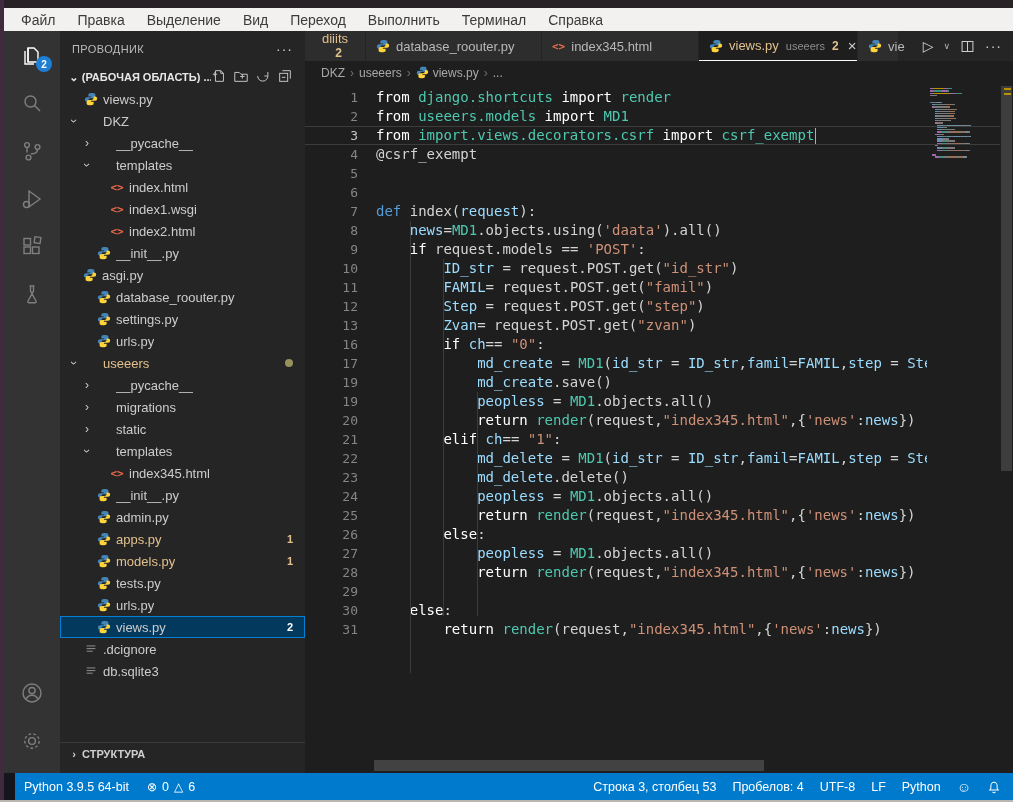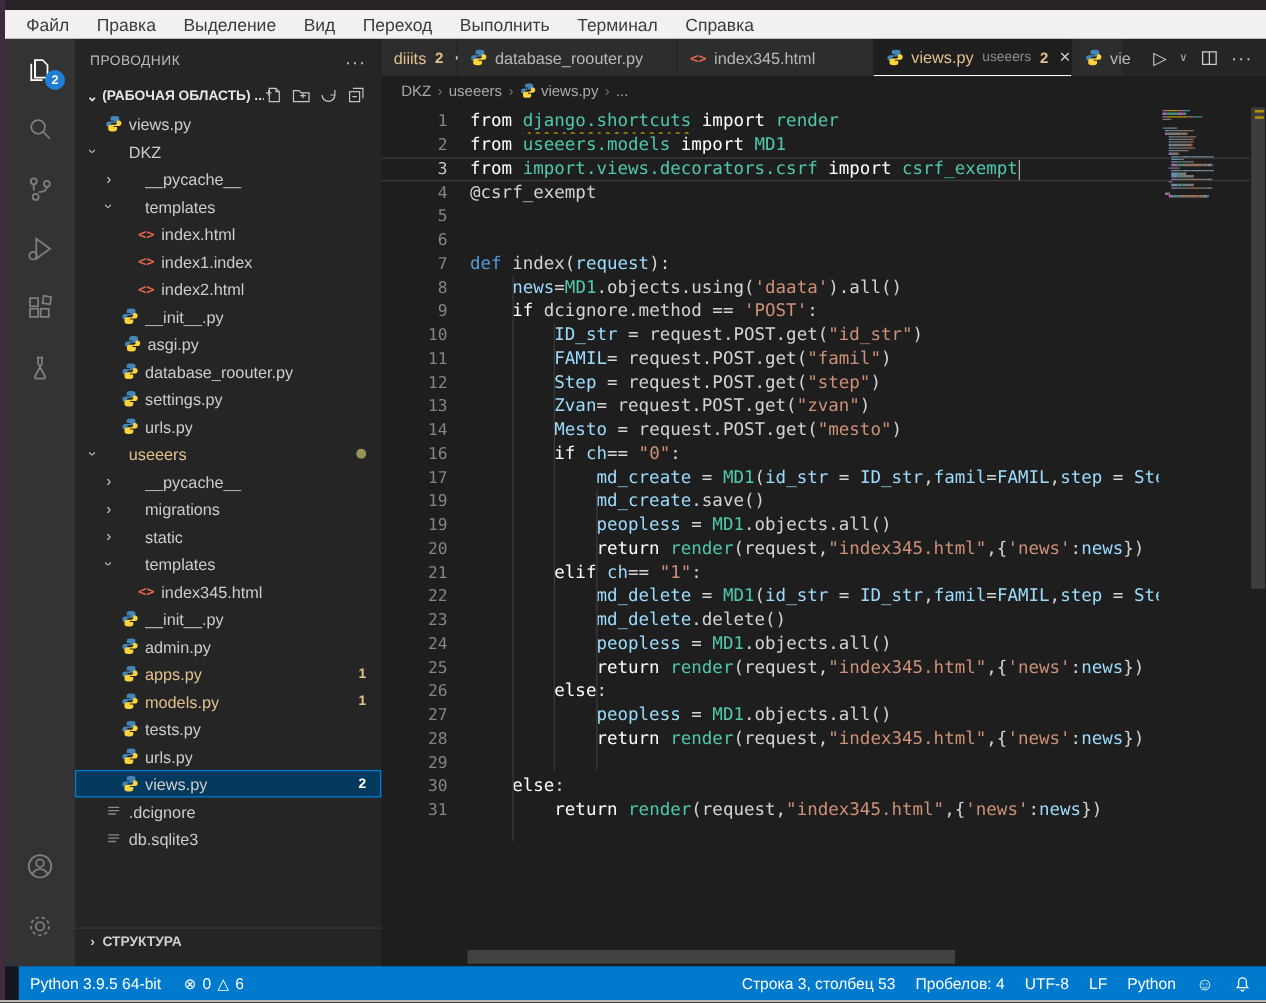--- a/index.html
+++ b/index.html
@@ -250,40 +250,40 @@
         <span class="ficon">
           <span class="html-glyph">&lt;&gt;</span>
         </span>
         <span class="flabel">index.html</span>
       </div>
       <div class="trow" style="padding-left: 32px;">
         <span class="chev"></span>
         <span class="ficon">
           <span class="html-glyph">&lt;&gt;</span>
         </span>
-        <span class="flabel">index1.index</span>
+        <span class="flabel">index1.wsgi</span>
       </div>
       <div class="trow" style="padding-left: 32px;">
         <span class="chev"></span>
         <span class="ficon">
           <span class="html-glyph">&lt;&gt;</span>
         </span>
         <span class="flabel">index2.html</span>
       </div>
       <div class="trow" style="padding-left: 19px;">
         <span class="chev"></span>
         <span class="ficon">
           <svg viewBox="0 0 16 16">
             <path d="M7.9 1C6 1 5 1.8 5 3v2h3.1v.9H3.4C2 5.9 1 7 1 8.5S2 11 3.4 11H5V9.4C5 8 6 7 7.4 7h3.5c1.1 0 2.1-.9 2.1-2V3c0-1.2-1-2-3.1-2H7.9z" fill="#4584b6"></path>
             <path d="M8.1 15c1.9 0 2.9-.8 2.9-2v-2H7.9v-.9h4.7c1.4 0 2.4-1.1 2.4-2.6S14 5 12.6 5H11v1.6C11 8 10 9 8.6 9H5.1C4 9 3 9.9 3 11v2c0 1.2 1 2 3.1 2h2z" fill="#ffd43b"></path>
           </svg>
         </span>
         <span class="flabel">__init__.py</span>
       </div>
-      <div class="trow" style="padding-left: 21px;">
+      <div class="trow" style="padding-left: 5px;">
         <span class="chev"></span>
         <span class="ficon">
           <svg viewBox="0 0 16 16">
             <path d="M7.9 1C6 1 5 1.8 5 3v2h3.1v.9H3.4C2 5.9 1 7 1 8.5S2 11 3.4 11H5V9.4C5 8 6 7 7.4 7h3.5c1.1 0 2.1-.9 2.1-2V3c0-1.2-1-2-3.1-2H7.9z" fill="#4584b6"></path>
             <path d="M8.1 15c1.9 0 2.9-.8 2.9-2v-2H7.9v-.9h4.7c1.4 0 2.4-1.1 2.4-2.6S14 5 12.6 5H11v1.6C11 8 10 9 8.6 9H5.1C4 9 3 9.9 3 11v2c0 1.2 1 2 3.1 2h2z" fill="#ffd43b"></path>
           </svg>
         </span>
         <span class="flabel">asgi.py</span>
       </div>
       <div class="trow" style="padding-left: 19px;">
@@ -446,21 +446,21 @@
       </div>
     </div>
   <div id="sb-outline">
     <span class="chev">›</span>
     <span>СТРУКТУРА</span>
   </div>
 </div>
 
 <div id="editor">
   <div id="tabsbar">
-      <div class="tab" style="width: 60px; box-sizing: border-box;">
+      <div class="tab" style="width: 60px; box-sizing: border-box; flex-direction: column;">
         <span class="tlabel modcolor">diiits</span>
         <span class="tnum">2</span>
         <span class="tdot">●</span>
       </div>
       <div class="tab" style="width: 175px; box-sizing: border-box;">
         <span class="ficon">
           <svg viewBox="0 0 16 16">
             <path d="M7.9 1C6 1 5 1.8 5 3v2h3.1v.9H3.4C2 5.9 1 7 1 8.5S2 11 3.4 11H5V9.4C5 8 6 7 7.4 7h3.5c1.1 0 2.1-.9 2.1-2V3c0-1.2-1-2-3.1-2H7.9z" fill="#4584b6"></path>
             <path d="M8.1 15c1.9 0 2.9-.8 2.9-2v-2H7.9v-.9h4.7c1.4 0 2.4-1.1 2.4-2.6S14 5 12.6 5H11v1.6C11 8 10 9 8.6 9H5.1C4 9 3 9.9 3 11v2c0 1.2 1 2 3.1 2h2z" fill="#ffd43b"></path>
           </svg>
@@ -531,26 +531,25 @@
     </div>
   <div id="code">
       <div class="cl"><span class="ln">1</span><span class="lt"><span class="k">from </span><span class="tu">django.shortcuts</span><span class="k"> import </span><span class="t">render</span></span></div>
       <div class="cl"><span class="ln">2</span><span class="lt"><span class="k">from </span><span class="t">useeers.models</span><span class="k"> import </span><span class="t">MD1</span></span></div>
       <div class="cl current"><span class="ln">3</span><span class="lt"><span class="k">from </span><span class="tu">import.views.decorators.csrf</span><span class="k"> import </span><span class="t">csrf_exempt</span><span id="cursor" style="left: 438.547px;"></span></span></div>
       <div class="cl"><span class="ln">4</span><span class="lt"><span class="w">@csrf_exempt</span></span></div>
       <div class="cl"><span class="ln">5</span><span class="lt"></span></div>
       <div class="cl"><span class="ln">6</span><span class="lt"></span></div>
       <div class="cl"><span class="ln">7</span><span class="lt"><span class="b">def </span><span class="w">index(</span><span class="v">request</span><span class="w">):</span></span></div>
       <div class="cl"><span class="ln">8</span><span class="lt"><span class="w">    </span><span class="v">news</span><span class="w">=</span><span class="t">MD1</span><span class="w">.objects.using(</span><span class="s">'daata'</span><span class="w">).all()</span></span></div>
-      <div class="cl"><span class="ln">9</span><span class="lt"><span class="w">    </span><span class="k">if </span><span class="w">dcignore.method == </span><span class="s">'POST'</span><span class="w">:</span></span></div>
+      <div class="cl"><span class="ln">9</span><span class="lt"><span class="w">    </span><span class="k">if </span><span class="w">request.models == </span><span class="s">'POST'</span><span class="w">:</span></span></div>
       <div class="cl"><span class="ln">10</span><span class="lt"><span class="w">        </span><span class="v">ID_str</span><span class="w"> = request.POST.get(</span><span class="s">"id_str"</span><span class="w">)</span></span></div>
       <div class="cl"><span class="ln">11</span><span class="lt"><span class="w">        </span><span class="v">FAMIL</span><span class="w">= request.POST.get(</span><span class="s">"famil"</span><span class="w">)</span></span></div>
       <div class="cl"><span class="ln">12</span><span class="lt"><span class="w">        </span><span class="v">Step</span><span class="w"> = request.POST.get(</span><span class="s">"step"</span><span class="w">)</span></span></div>
       <div class="cl"><span class="ln">13</span><span class="lt"><span class="w">        </span><span class="v">Zvan</span><span class="w">= request.POST.get(</span><span class="s">"zvan"</span><span class="w">)</span></span></div>
-      <div class="cl"><span class="ln">14</span><span class="lt"><span class="w">        </span><span class="v">Mesto</span><span class="w"> = request.POST.get(</span><span class="s">"mesto"</span><span class="w">)</span></span></div>
       <div class="cl"><span class="ln">16</span><span class="lt"><span class="w">        </span><span class="k">if </span><span class="v">ch</span><span class="w">== </span><span class="s">"0"</span><span class="w">:</span></span></div>
       <div class="cl"><span class="ln">17</span><span class="lt"><span class="w">            </span><span class="v">md_create</span><span class="w"> = </span><span class="t">MD1</span><span class="w">(</span><span class="v">id_str</span><span class="w"> = </span><span class="v">ID_str</span><span class="w">,</span><span class="v">famil</span><span class="w">=</span><span class="v">FAMIL</span><span class="w">,</span><span class="v">step</span><span class="w"> = </span><span class="v">Ste</span></span></div>
       <div class="cl"><span class="ln">19</span><span class="lt"><span class="w">            </span><span class="v">md_create</span><span class="w">.save()</span></span></div>
       <div class="cl"><span class="ln">19</span><span class="lt"><span class="w">            </span><span class="v">peopless</span><span class="w"> = </span><span class="t">MD1</span><span class="w">.objects.all()</span></span></div>
       <div class="cl"><span class="ln">20</span><span class="lt"><span class="w">            </span><span class="k">return </span><span class="t">render</span><span class="w">(request,</span><span class="s">"index345.html"</span><span class="w">,{</span><span class="s">'news'</span><span class="w">:</span><span class="v">news</span><span class="w">})</span></span></div>
       <div class="cl"><span class="ln">21</span><span class="lt"><span class="w">        </span><span class="k">elif </span><span class="v">ch</span><span class="w">== </span><span class="s">"1"</span><span class="w">:</span></span></div>
       <div class="cl"><span class="ln">22</span><span class="lt"><span class="w">            </span><span class="v">md_delete</span><span class="w"> = </span><span class="t">MD1</span><span class="w">(</span><span class="v">id_str</span><span class="w"> = </span><span class="v">ID_str</span><span class="w">,</span><span class="v">famil</span><span class="w">=</span><span class="v">FAMIL</span><span class="w">,</span><span class="v">step</span><span class="w"> = </span><span class="v">Ste</span></span></div>
       <div class="cl"><span class="ln">23</span><span class="lt"><span class="w">            </span><span class="v">md_delete</span><span class="w">.delete()</span></span></div>
       <div class="cl"><span class="ln">24</span><span class="lt"><span class="w">            </span><span class="v">peopless</span><span class="w"> = </span><span class="t">MD1</span><span class="w">.objects.all()</span></span></div>
       <div class="cl"><span class="ln">25</span><span class="lt"><span class="w">            </span><span class="k">return </span><span class="t">render</span><span class="w">(request,</span><span class="s">"index345.html"</span><span class="w">,{</span><span class="s">'news'</span><span class="w">:</span><span class="v">news</span><span class="w">})</span></span></div>

